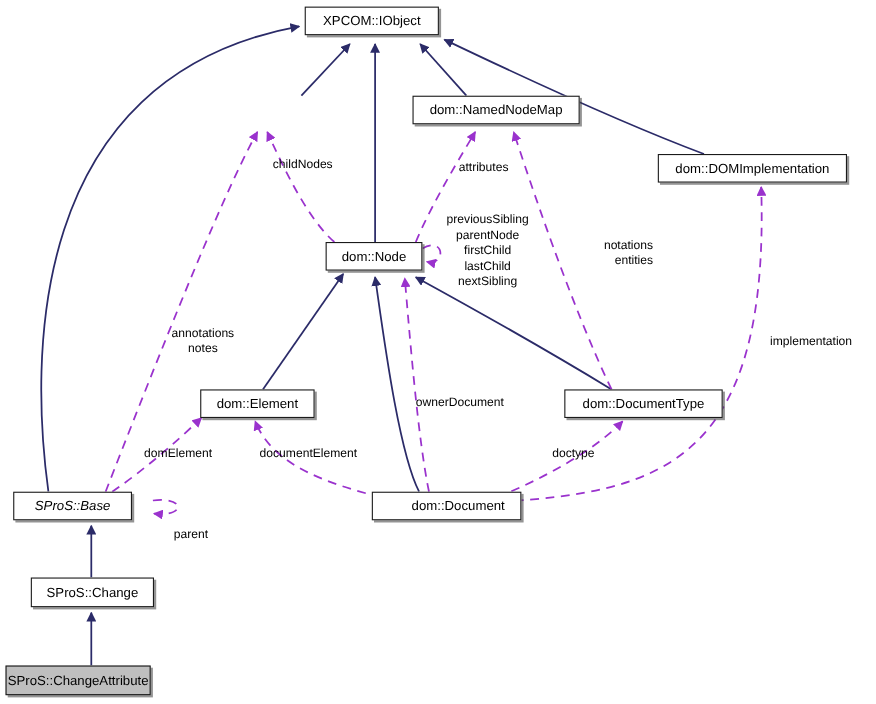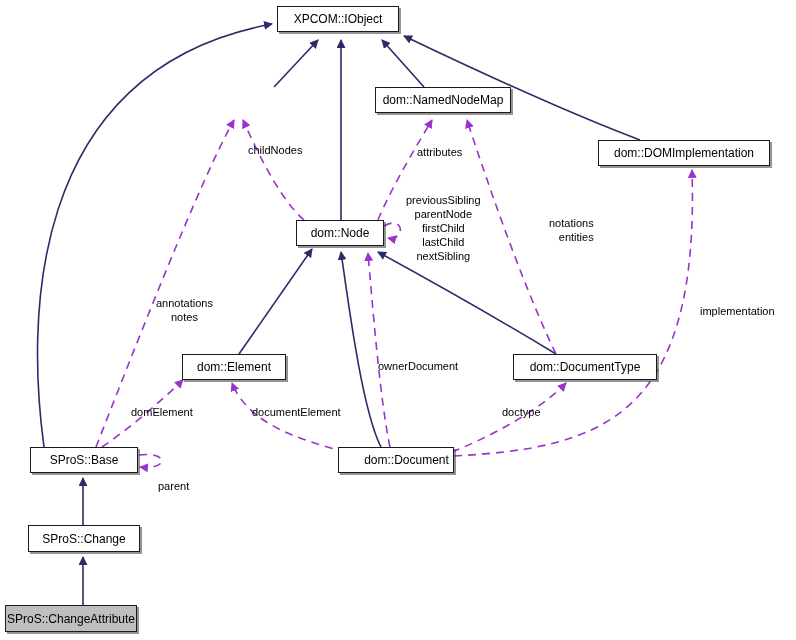--- a/index.html
+++ b/index.html
@@ -55,39 +55,39 @@
       <path d="M346,452 C300,440 248,424 232,383"></path>
       <path d="M452,452 C492,436 540,410 566,383"></path>
       <path d="M454,456 C600,448 700,420 692,170"></path>
       <path d="M139,455 C168,451 170,470 140,467"></path>
     </g>
   </svg>
 
   <div class="nodebox" style="left:277px;top:6px;width:122px;height:26px;">
     <span>XPCOM::IObject</span>
   </div>
-  <div class="nodebox" style="left:375px;top:87px;width:136px;height:26px;">
+  <div class="nodebox" style="left:375px;top:87px;width:152px;height:26px;">
     <span>dom::NamedNodeMap</span>
   </div>
   <div class="nodebox" style="left:598px;top:140px;width:172px;height:26px;">
     <span>dom::DOMImplementation</span>
   </div>
   <div class="nodebox" style="left:296px;top:220px;width:88px;height:26px;">
     <span>dom::Node</span>
   </div>
   <div class="nodebox" style="left:182px;top:354px;width:104px;height:26px;">
     <span>dom::Element</span>
   </div>
   <div class="nodebox" style="left:513px;top:354px;width:144px;height:26px;">
     <span>dom::DocumentType</span>
   </div>
-  <div class="nodebox" style="left:338px;top:447px;width:116px;height:26px;padding-left:21px;">
+  <div class="nodebox" style="left:338px;top:447px;width:136px;height:26px;padding-left:21px;">
     <span>dom::Document</span>
   </div>
-  <div class="nodebox" style="left:30px;top:447px;width:108px;height:26px;">
+  <div class="nodebox" style="left:12px;top:447px;width:108px;height:26px;font-style:italic;">
     <span>SProS::Base</span>
   </div>
   <div class="nodebox" style="left:28px;top:525px;width:112px;height:27px;">
     <span>SProS::Change</span>
   </div>
   <div class="nodebox highlight" style="left:5px;top:605px;width:132px;height:27px;">
     <span>SProS::ChangeAttribute</span>
   </div>
 
   <div class="edgelabel" style="left:248px;top:143px;">childNodes</div>
@@ -96,18 +96,18 @@
 parentNode
 firstChild
 lastChild
 nextSibling</div>
   <div class="edgelabel" style="left:549px;top:216px;text-align:right;">notations
 entities</div>
   <div class="edgelabel" style="left:700px;top:304px;">implementation</div>
   <div class="edgelabel" style="left:156px;top:296px;">annotations
 notes</div>
   <div class="edgelabel" style="left:131px;top:405px;">domElement</div>
-  <div class="edgelabel" style="left:236px;top:405px;margin-left:16px;">documentElement</div>
+  <div class="edgelabel" style="left:236px;top:405px;">documentElement</div>
   <div class="edgelabel" style="left:378px;top:359px;">ownerDocument</div>
   <div class="edgelabel" style="left:502px;top:405px;">doctype</div>
   <div class="edgelabel" style="left:158px;top:479px;">parent</div>
 
 </div>
 
 </body></html>

